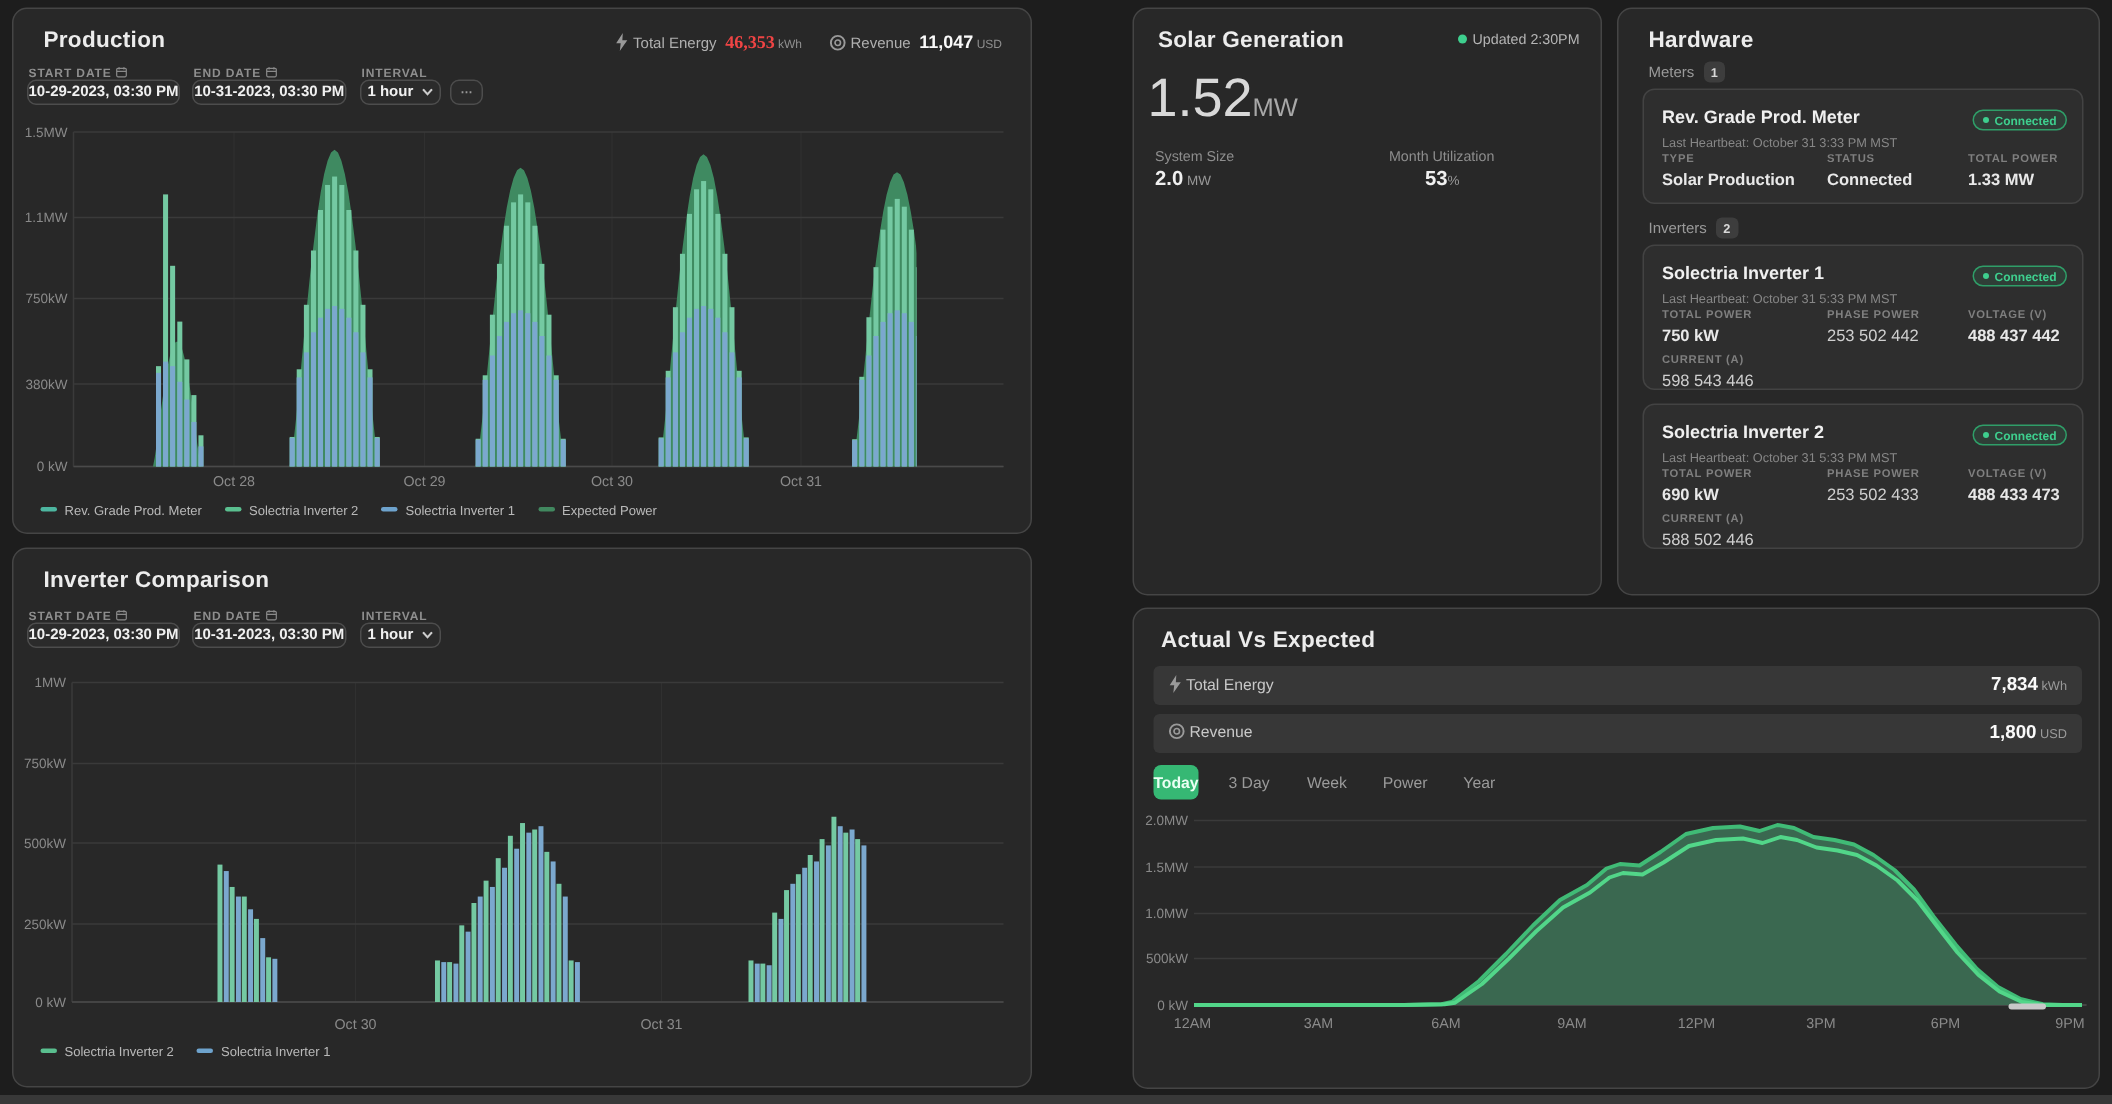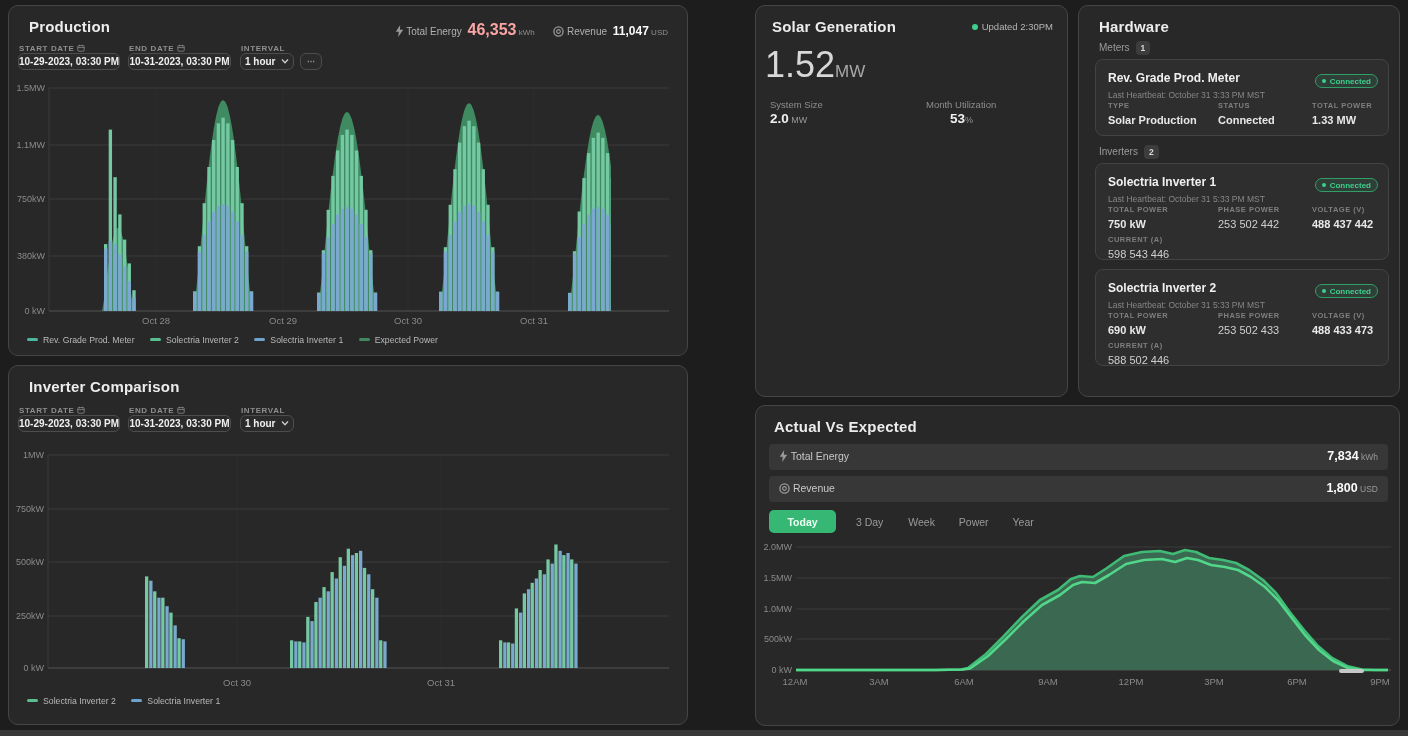--- a/index.html
+++ b/index.html
@@ -17,21 +17,21 @@
 .hb { font-size:8.5px; color:#878787; }
 </style></head>
 <body>
 
 <div class="panel" style="left:8px; top:5px; width:680px; height:351px;">
   <div class="ptitle" style="left:20px; top:12px;">Production</div>
   <div style="position:absolute; right:19px; top:15px; font-size:10px; color:#b0b0b0; white-space:nowrap;">
     <svg width="9" height="12" viewBox="0 0 9 12" style="vertical-align:-2px">
         <path d="M5.2 0 L0.8 6.8 L3.8 6.8 L3.2 12 L8.2 4.8 L4.9 4.8 Z" fill="#9a9a9a"></path>
       </svg> <span style="margin-right:3px;">Total Energy</span>
-    <span style="font-size:16px; font-weight:bold; color:#fca5a5;">46,353</span><span style="font-size:8px; color:#8f8f8f;"> kWh</span>
+    <span style="font-size:12px; font-weight:bold; color:#ef4444;font-family:Liberation Serif, serif;">46,353</span><span style="font-size:8px; color:#8f8f8f;"> kWh</span>
     <span style="display:inline-block; width:13px;"></span>
     <svg width="11" height="11" viewBox="0 0 12 12" style="vertical-align:-2px">
         <circle cx="6" cy="6" r="5" fill="none" stroke="#9a9a9a" stroke-width="1.4"></circle>
         <circle cx="6" cy="6" r="2" fill="none" stroke="#9a9a9a" stroke-width="1.2"></circle>
       </svg> <span style="margin-right:3px;">Revenue</span>
     <span style="font-size:12px; font-weight:bold; color:#fafafa;">11,047</span><span style="font-size:8px; color:#8f8f8f;"> USD</span>
   </div>
   <div class="flabel" style="left:10px; top:38px;">START DATE <svg width="8" height="8" viewBox="0 0 10 10" style="vertical-align:-1px">
         <rect x="1" y="2" width="8" height="7" rx="1" fill="none" stroke="#8a8a8a" stroke-width="1"></rect>
         <line x1="1" y1="4.5" x2="9" y2="4.5" stroke="#8a8a8a" stroke-width="1"></line>
@@ -395,21 +395,21 @@
     <div style="position:absolute; right:10px; top:5px; font-size:12.5px; font-weight:bold; color:#fafafa;">7,834<span style="font-size:8.5px; font-weight:normal; color:#9a9a9a;"> kWh</span></div>
   </div>
   <div style="position:absolute; left:13px; top:70px; width:619px; height:26px; background:#373737; border-radius:4px;">
     <div style="position:absolute; left:10px; top:6px; font-size:10.5px; color:#c8c8c8;"><svg width="11" height="11" viewBox="0 0 12 12" style="vertical-align:-2px">
           <circle cx="6" cy="6" r="5" fill="none" stroke="#9a9a9a" stroke-width="1.4"></circle>
           <circle cx="6" cy="6" r="2" fill="none" stroke="#9a9a9a" stroke-width="1.2"></circle>
         </svg> Revenue</div>
     <div style="position:absolute; right:10px; top:5px; font-size:12.5px; font-weight:bold; color:#fafafa;">1,800<span style="font-size:8.5px; font-weight:normal; color:#9a9a9a;"> USD</span></div>
   </div>
   <div style="position:absolute; left:13px; top:104px; height:23px; white-space:nowrap; font-size:10.5px;">
-    <span style="display:inline-flex; align-items:center; justify-content:center; width:67px; height:23px; background:#36b874; color:#eafff3; border-radius:5px; font-weight:bold;">Today</span>
+    <span style="display:inline-flex; align-items:center; justify-content:center; width:30px; height:23px; background:#36b874; color:#eafff3; border-radius:5px; font-weight:bold;">Today</span>
     <span style="display:inline-block; margin-left:17px; color:#9a9a9a;">3 Day</span>
     <span style="display:inline-block; margin-left:22px; color:#9a9a9a;">Week</span>
     <span style="display:inline-block; margin-left:21px; color:#9a9a9a;">Power</span>
     <span style="display:inline-block; margin-left:21px; color:#9a9a9a;">Year</span>
   </div>
   <div style="position:absolute; left:0; top:0;"><svg width="645" height="321" viewBox="0 0 645 321">
         <line x1="40" y1="141" x2="635" y2="141" stroke="#3a3a3a" stroke-width="1"></line>
         <text x="36" y="144" font-size="9" fill="#8a8a8a" text-anchor="end" font-family="Liberation Sans">2.0MW</text>
         <line x1="40" y1="172" x2="635" y2="172" stroke="#3a3a3a" stroke-width="1"></line>
         <text x="36" y="175" font-size="9" fill="#8a8a8a" text-anchor="end" font-family="Liberation Sans">1.5MW</text>

